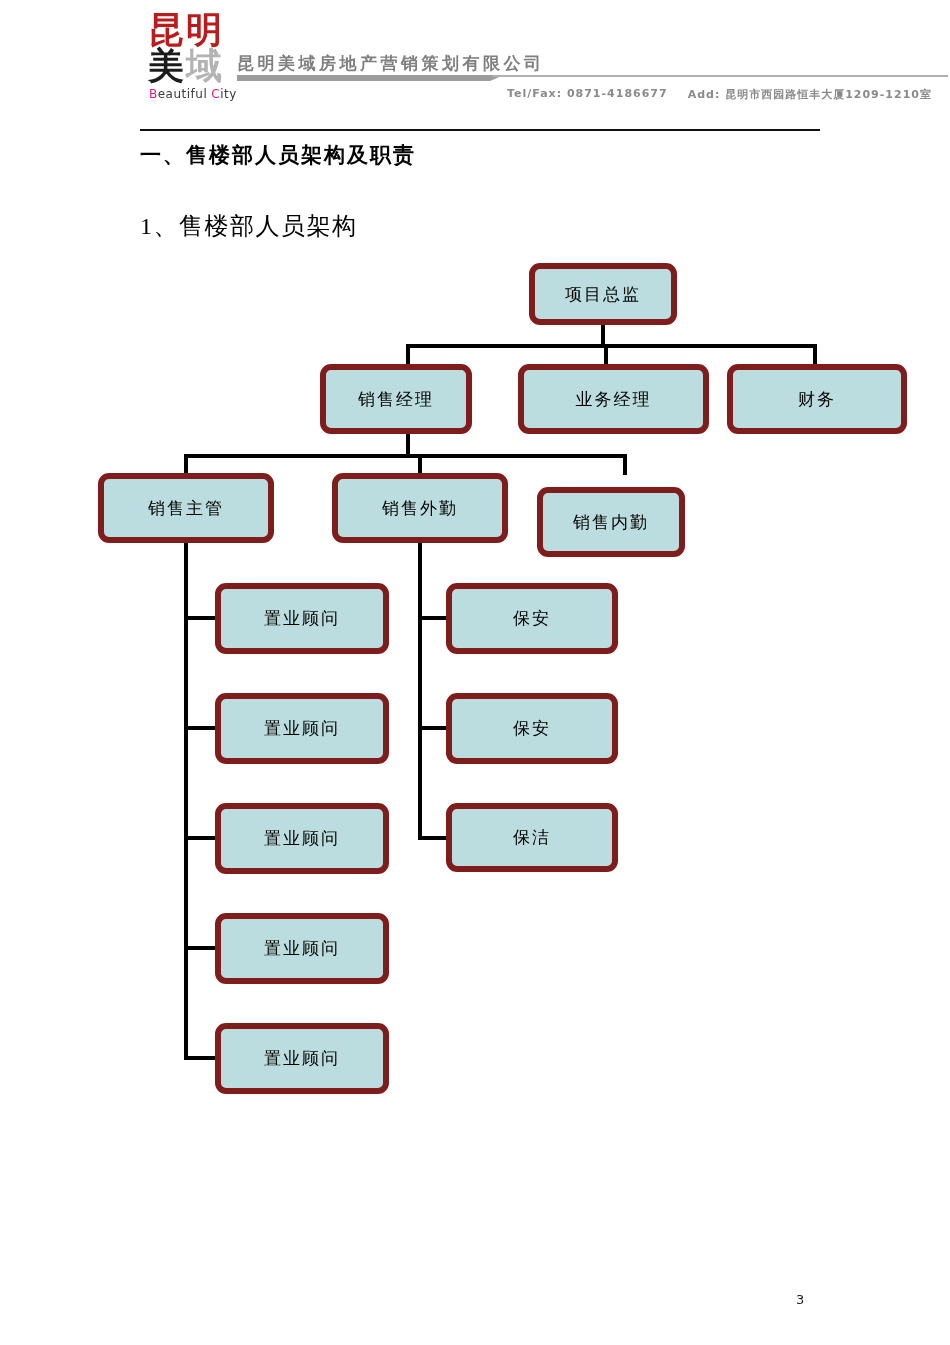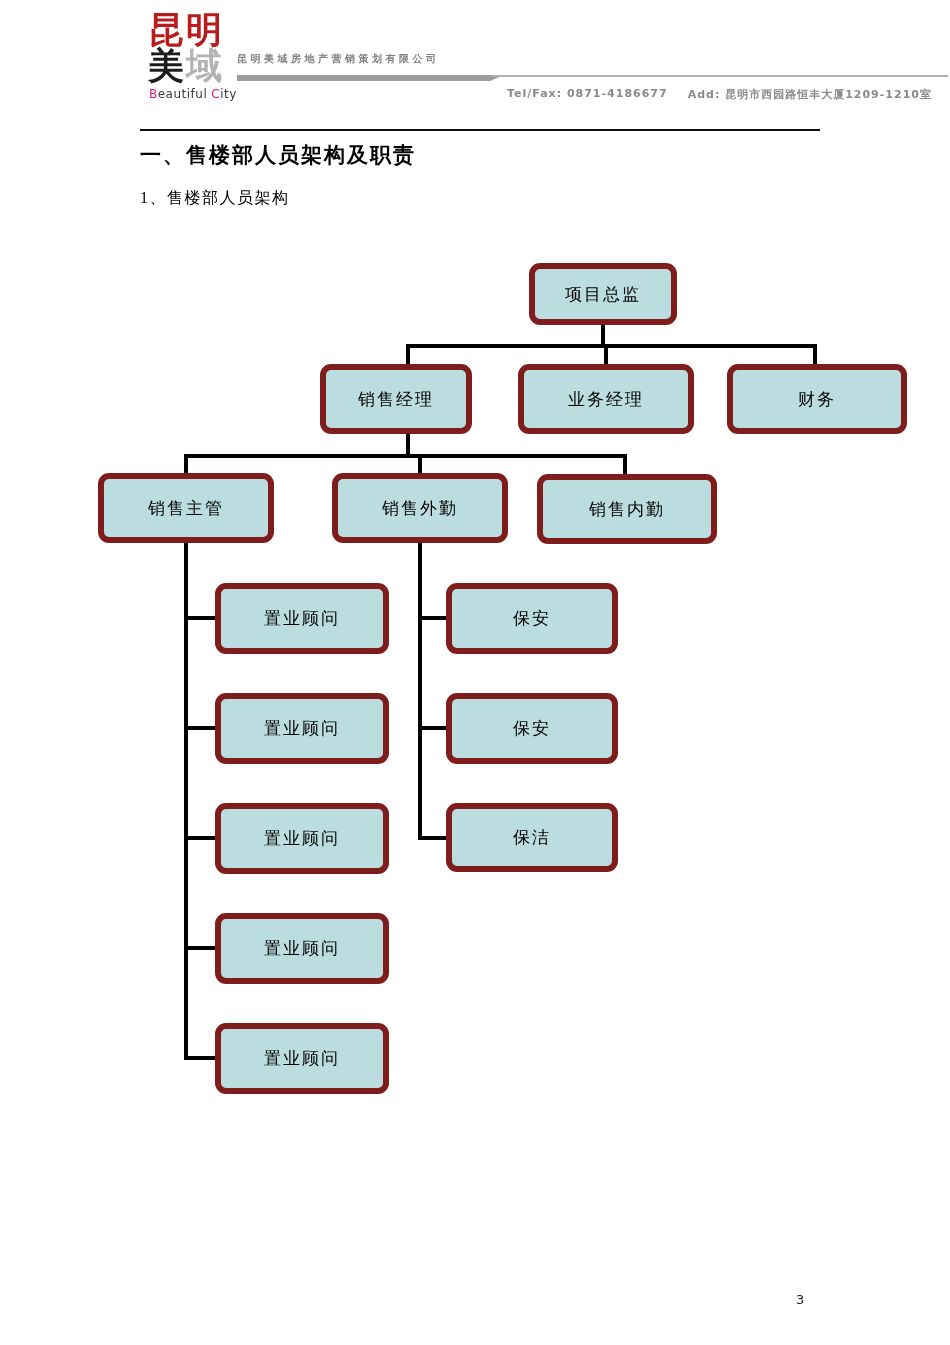--- a/index.html
+++ b/index.html
@@ -18,57 +18,57 @@
   }
   .logo-gray{color:#b3b3b3;}
   .logo-tagline{
     position:absolute;left:149px;top:87px;font-family:"DejaVu Sans",sans-serif;
     font-weight:normal;font-size:12px;color:#3a3a3a;letter-spacing:0.5px;
   }
   .tag-accent{color:#e0187f;}
   .tag-space{margin-left:4px;}
   .company-name{
     position:absolute;left:237px;top:52px;font-family:"DejaVu Sans",sans-serif;
-    font-weight:bold;font-size:10px;color:#7f7f7f;letter-spacing:3.5px;white-space:nowrap;
+    font-weight:bold;font-size:17px;color:#7f7f7f;letter-spacing:3.5px;white-space:nowrap;
   }
   .company-bar{position:absolute;left:237px;top:75px;width:253px;height:6px;background:#9c9c9c;}
   .company-bar-taper{
     position:absolute;left:490px;top:75px;width:0;height:0;
     border-top:6px solid #9c9c9c;border-right:14px solid transparent;
   }
   .header-thin-line{position:absolute;left:492px;top:75px;width:456px;height:2px;background:#b0b0b0;}
   .contact-line{
     position:absolute;left:507px;top:87px;display:flex;gap:20px;white-space:nowrap;
     font-family:"DejaVu Sans",sans-serif;font-weight:bold;font-size:11px;
     color:#8a8a8a;letter-spacing:1px;
   }
   .header-divider{position:absolute;left:140px;top:129px;width:680px;height:2px;background:#111;}
   
   .section-title{
     position:absolute;left:140px;top:141px;font-size:21px;font-weight:bold;
     letter-spacing:2px;color:#000;white-space:nowrap;
   }
   .subsection-title{
-    position:absolute;left:140px;top:188px;font-size:16px;font-weight:normal;
+    position:absolute;left:140px;top:210px;font-size:24px;font-weight:normal;
     letter-spacing:1.5px;color:#000;white-space:nowrap;
   }
   
   .chart-lines{position:absolute;left:0;top:0;width:950px;height:1345px;}
   .node{
     position:absolute;background:#bcdde0;border:6px solid #7f1d1d;border-radius:11px;
     display:flex;align-items:center;justify-content:center;
     font-size:17px;letter-spacing:2px;color:#000;box-sizing:border-box;
   }
   .n-director{left:529px;top:263px;width:148px;height:62px;}
   .n-sales-mgr{left:320px;top:364px;width:152px;height:70px;}
-  .n-biz-mgr{left:518px;top:364px;width:176px;height:70px;}
+  .n-biz-mgr{left:518px;top:364px;width:191px;height:70px;}
   .n-finance{left:727px;top:364px;width:180px;height:70px;}
   .n-supervisor{left:98px;top:473px;width:176px;height:70px;}
   .n-field{left:332px;top:473px;width:176px;height:70px;}
-  .n-office{left:537px;top:474px;width:180px;height:70px;}
+  .n-office{left:537px;top:487px;width:148px;height:70px;}
   .n-pc1{left:215px;top:583px;width:174px;height:71px;}
   .n-pc2{left:215px;top:693px;width:174px;height:71px;}
   .n-pc3{left:215px;top:803px;width:174px;height:71px;}
   .n-pc4{left:215px;top:913px;width:174px;height:71px;}
   .n-pc5{left:215px;top:1023px;width:174px;height:71px;}
   .n-sec1{left:446px;top:583px;width:172px;height:71px;}
   .n-sec2{left:446px;top:693px;width:172px;height:71px;}
   .n-clean{left:446px;top:803px;width:172px;height:69px;}
   
   .page-number{

